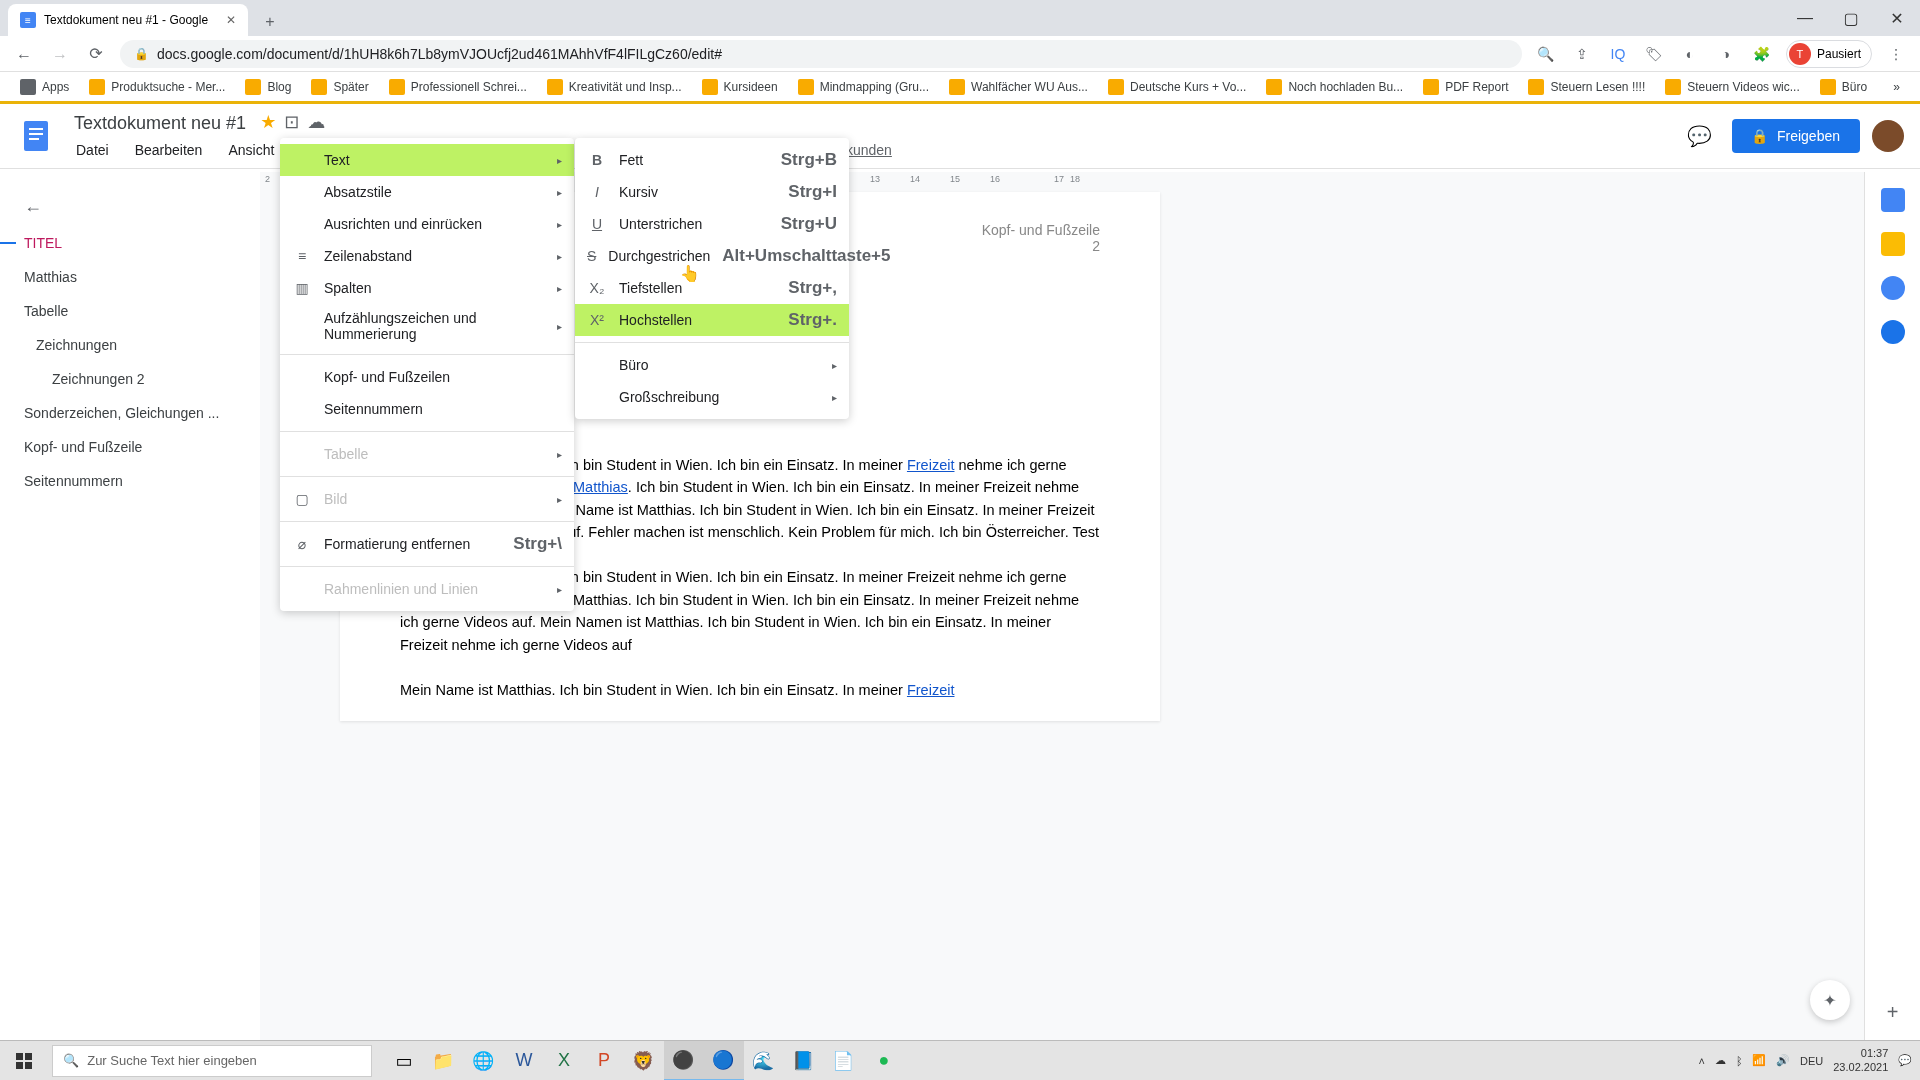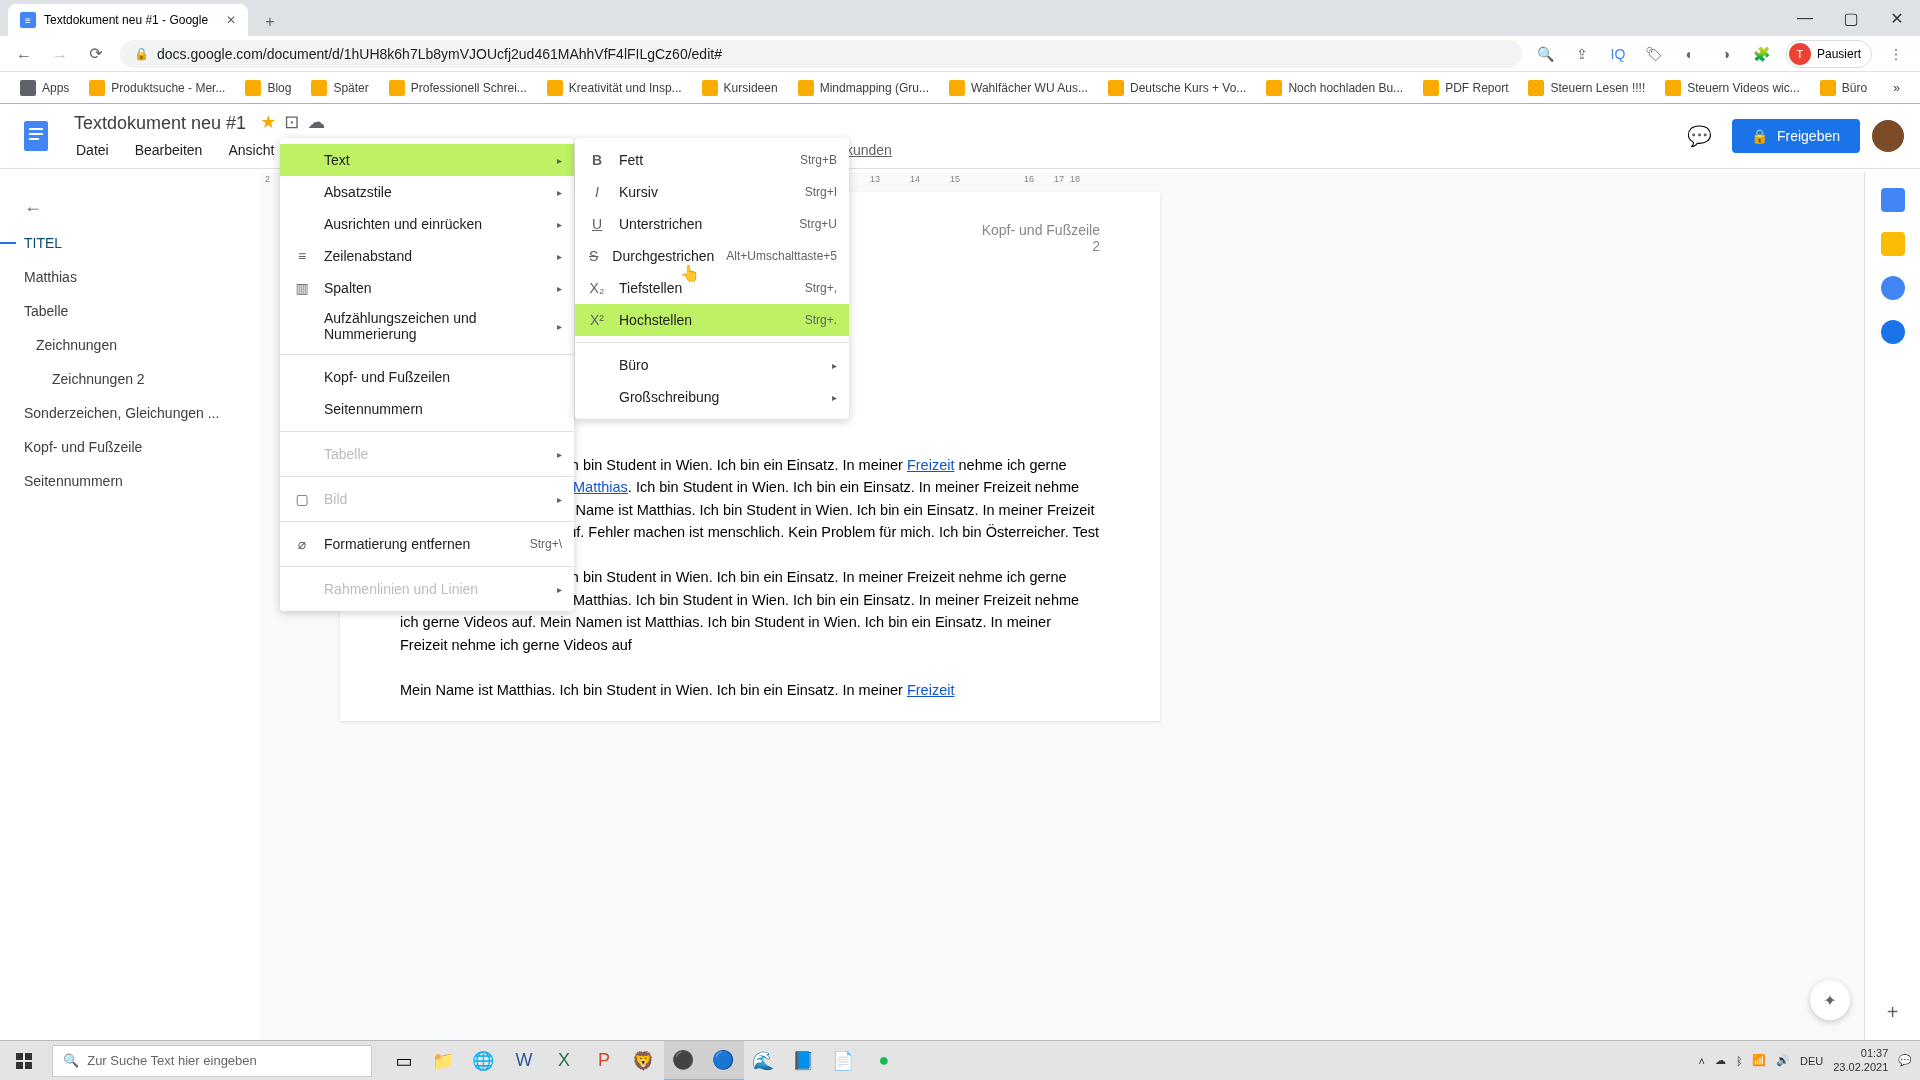--- a/index.html
+++ b/index.html
@@ -16,21 +16,21 @@
 
 .address-bar { height: 36px; background: #fff; display: flex; align-items: center; padding: 0 12px; gap: 12px; border-bottom: 1px solid #e0e0e0; }
 .nav-btn { width: 24px; height: 24px; display: flex; align-items: center; justify-content: center; color: #5f6368; border-radius: 50%; }
 .url-bar { flex: 1; height: 28px; background: #f1f3f4; border-radius: 14px; display: flex; align-items: center; padding: 0 14px; font-size: 14px; color: #202124; gap: 8px; }
 .url-icon { color: #5f6368; font-size: 12px; }
 .addr-right { display: flex; gap: 12px; align-items: center; }
 .addr-icon { width: 24px; height: 24px; display: flex; align-items: center; justify-content: center; color: #5f6368; border-radius: 50%; font-size: 14px; }
 .paused-btn { display: flex; align-items: center; gap: 6px; border: 1px solid #dadce0; border-radius: 16px; padding: 2px 10px 2px 2px; font-size: 12px; }
 .paused-avatar { width: 22px; height: 22px; border-radius: 50%; background: #ea4335; color: #fff; display: flex; align-items: center; justify-content: center; font-size: 11px; }
 
-.bookmarks-bar { height: 32px; background: #fff; display: flex; align-items: center; padding: 0 12px; gap: 4px; font-size: 12px; border-bottom: 1px solid #eab308; }
+.bookmarks-bar { height: 32px; background: #fff; display: flex; align-items: center; padding: 0 12px; gap: 4px; font-size: 12px; border-bottom: 3px solid #eab308; }
 .bookmark { display: flex; align-items: center; gap: 6px; padding: 4px 8px; border-radius: 4px; color: #3c4043; white-space: nowrap; }
 .bookmark-icon { width: 16px; height: 16px; background: #f9ab00; border-radius: 2px; }
 .bookmark-icon.folder { background: #5f6368; }
 
 
 .docs-header { height: 64px; display: flex; align-items: center; padding: 8px 16px; gap: 12px; }
 .docs-logo { width: 40px; height: 40px; display: flex; align-items: center; justify-content: center; }
 .docs-logo svg { width: 36px; height: 36px; }
 .doc-title-area { flex: 1; }
 .doc-title-row { display: flex; align-items: flex-start; gap: 8px; }
@@ -56,30 +56,30 @@
 
 
 .context-menu { position: absolute; background: #fff; box-shadow: 0 2px 10px rgba(0,0,0,0.2); border-radius: 4px; padding: 6px 0; font-size: 14px; color: #202124; z-index: 100; }
 .format-menu { left: 280px; top: 138px; width: 294px; }
 .text-submenu { left: 575px; top: 138px; width: 274px; }
 .ctx-item { display: flex; align-items: center; padding: 6px 12px; min-height: 32px; gap: 12px; }
 .ctx-item.highlight { background: #bef264; }
 .ctx-item.disabled { color: #bdbdbd; }
 .ctx-icon { width: 20px; display: flex; justify-content: center; color: #5f6368; font-size: 14px; }
 .ctx-label { flex: 1; }
-.ctx-shortcut { color: #5f6368; font-size: 12px; }
+.ctx-shortcut { color: #5f6368; font-size: 17px; font-weight: bold; }
 .ctx-arrow { color: #5f6368; font-size: 10px; }
 .ctx-sep { height: 1px; background: #e0e0e0; margin: 6px 0; }
 
 
 .content-area { position: absolute; top: 172px; left: 0; right: 0; bottom: 40px; display: flex; background: #f8f9fa; }
 .outline-panel { width: 260px; background: #fff; padding: 16px 8px; }
 .outline-back { color: #5f6368; font-size: 18px; padding: 8px 16px; }
 .outline-item { padding: 8px 16px; font-size: 14px; color: #3c4043; border-radius: 0 16px 16px 0; margin: 2px 0; }
-.outline-item.active { color: #0c4a6e; font-weight: 500; position: relative; }
+.outline-item.active { color: #be185d; font-weight: 500; position: relative; }
 .outline-item.active::before { content: ''; position: absolute; left: -8px; top: 50%; width: 16px; height: 2px; background: #1a73e8; transform: translateY(-50%); }
 .outline-item.l1 { padding-left: 28px; }
 .outline-item.l2 { padding-left: 44px; }
 
 .doc-canvas { flex: 1; position: relative; overflow: hidden; }
 .ruler { height: 16px; background: #f8f9fa; position: relative; font-size: 9px; color: #80868b; }
 .ruler-tick { position: absolute; top: 2px; }
 .page { position: absolute; left: 80px; top: 20px; width: 820px; background: #fff; box-shadow: 0 1px 3px rgba(0,0,0,0.1); padding: 0; }
 .page-header-area { padding: 30px 60px 10px; color: #888; display: flex; justify-content: space-between; font-size: 14px; }
 .page-body { padding: 20px 60px; font-size: 14.5px; line-height: 1.55; color: #000; font-family: Arial, sans-serif; }
@@ -288,21 +288,21 @@
     <div class="outline-item">Sonderzeichen, Gleichungen ...</div>
     <div class="outline-item">Kopf- und Fußzeile</div>
     <div class="outline-item">Seitennummern</div>
   </div>
   <div class="doc-canvas">
     <div class="ruler">
       <span class="ruler-tick" style="left:5px">2</span>
       <span class="ruler-tick" style="left:610px">13</span>
       <span class="ruler-tick" style="left:650px">14</span>
       <span class="ruler-tick" style="left:690px">15</span>
-      <span class="ruler-tick" style="left:764px">16</span>
+      <span class="ruler-tick" style="left:730px">16</span>
       <span class="ruler-tick" style="left:794px">17</span>
       <span class="ruler-tick" style="left:810px">18</span>
     </div>
     <div class="page">
       <div class="page-header-area">
         <span>2021</span>
         <div style="text-align:right">
           <div>Kopf- und Fußzeile</div>
           <div>2</div>
         </div>

